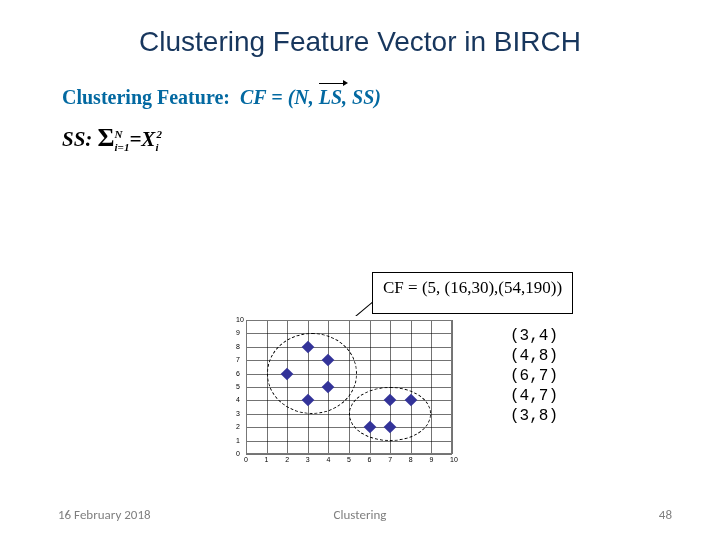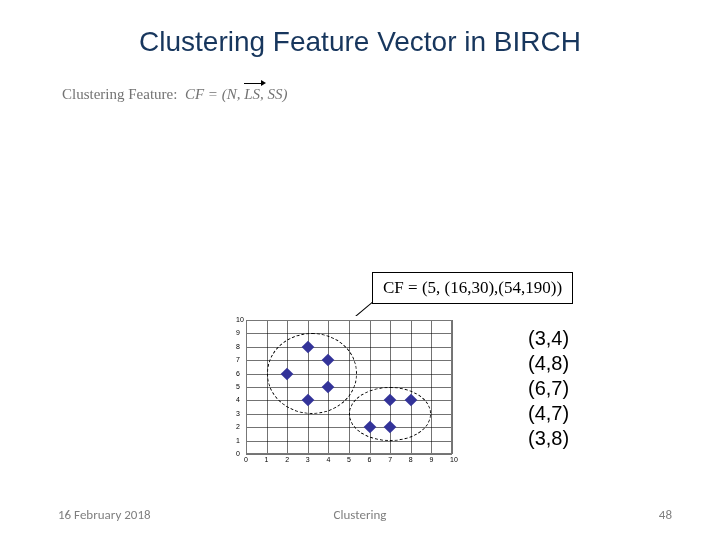--- a/index.html
+++ b/index.html
@@ -16,24 +16,24 @@
     font-size: 28px;
     color: #17365d;
     text-align: center;
     padding-top: 26px;
     font-weight: 400;
   }
   .body {
     padding: 28px 62px 0 62px;
   }
   .line {
-    font-size: 15px;
-    color: #737373;
+    font-size: 20px;
+    color: #0369a1;
     margin-bottom: 14px;
-    font-weight: normal;
+    font-weight: bold;
   }
   .line .ital { font-style: italic; }
   .sum-line { font-size: 21px; margin-bottom: 10px; font-weight: bold; font-style: italic; }
   .sum-line .sig { font-size: 26px; font-style: normal; font-family: "Times New Roman", serif; }
   .sum-line sup { font-size: 11px; font-style: italic; }
   .sum-line sub { font-size: 11px; font-style: italic; }
   .vec-arrow {
     position: relative;
     display: inline-block;
   }
@@ -50,31 +50,30 @@
     top: -6px; right: -6px;
     border-left: 5px solid #000;
     border-top: 3px solid transparent;
     border-bottom: 3px solid transparent;
   }
   .cf-box {
     position: absolute;
     left: 372px; top: 272px;
     border: 1.5px solid #000;
     background: #fff;
-    padding: 5px 10px 5px 10px;
+    padding: 5px 10px 15px 10px;
     font-size: 17px;
     font-family: "Times New Roman", serif;
   }
   .points-list {
     position: absolute;
     left: 510px; top: 326px;
-    font-size: 20px;
-    font-family: Liberation Sans, sans-serif;
+    font-size: 16px;
+    font-family: Liberation Mono, monospace;
     line-height: 1.25;
-    margin-left: 18px;
   }
   .footer {
     position: absolute;
     left: 0; right: 0; bottom: 18px;
     font-family: Calibri, Arial, sans-serif;
     font-size: 13px;
     color: #7f7f7f;
   }
   .footer-date { position: absolute; left: 58px; bottom: 0; }
   .footer-mid { position: absolute; left: 50%; transform: translateX(-50%); bottom: 0; }
@@ -125,20 +124,23 @@
 <div class="body">
   <div class="line">
     <span>Clustering Feature:</span>
     <span class="ital">
       &nbsp;<span>CF = (N, </span><span class="vec-arrow">LS</span><span>, SS)</span>
     </span>
   </div>
 
 
 
+  <div class="sum-line">
+    <span>SS: </span><span class="sig">Σ</span><sup>N</sup><sub style="margin-left:-8px">i=1</sub><span>=X</span><sub>i</sub><sup style="margin-left:-2px">2</sup>
+  </div>
 </div>
 
 <div class="cf-box">CF = (5, (16,30),(54,190))</div>
 
 <div class="lead" style="left:322px; top:344px; width:66px; transform: rotate(-40deg);"></div>
 
 <div class="points-list">
   <div>(3,4)</div>
   <div>(4,8)</div>
   <div>(6,7)</div>

